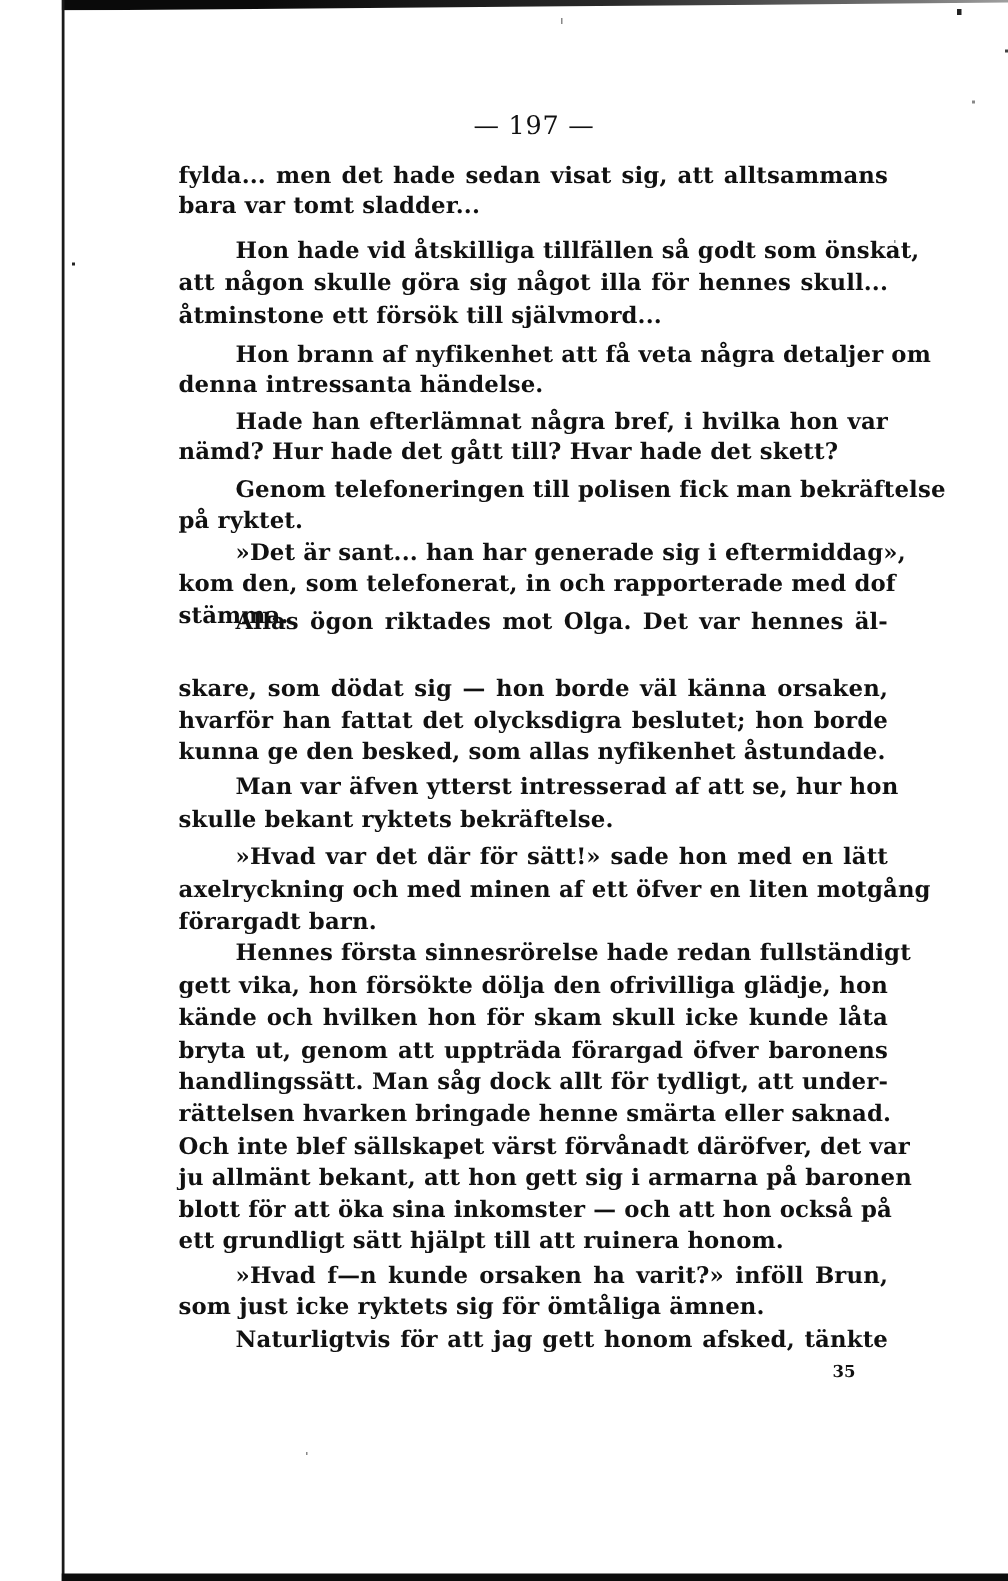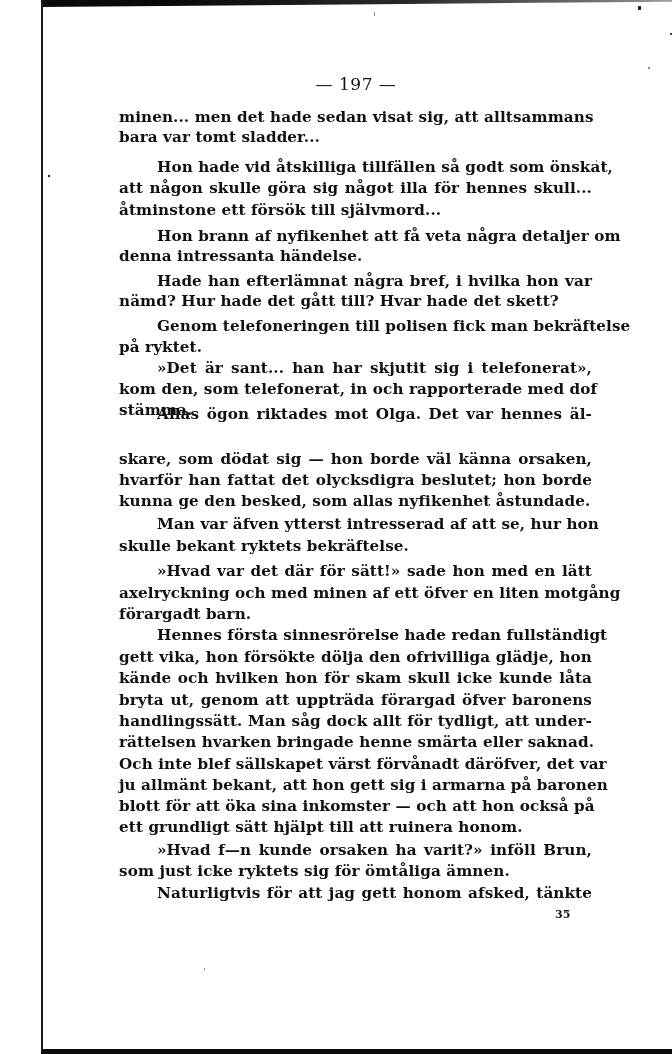--- a/index.html
+++ b/index.html
@@ -76,32 +76,32 @@
 <body>
 
 <div id="page">
   <div class="edge-top"></div>
   <div class="edge-left"></div>
   <div class="edge-bottom"></div>
 
   <div class="header">— 197 —</div>
 
   <div id="body-text">
-      <div class="line" style="top: 107px;">minen... men det hade sedan visat sig, att alltsammans</div>
+      <div class="line" style="top: 107px;">fylda... men det hade sedan visat sig, att alltsammans</div>
       <div class="line last" style="top: 127px;">bara var tomt sladder...</div>
       <div class="line indent" style="top: 157px;">Hon hade vid åtskilliga tillfällen så godt som önskat,</div>
       <div class="line" style="top: 178px;">att någon skulle göra sig något illa för hennes skull...</div>
       <div class="line last" style="top: 200px;">åtminstone ett försök till självmord...</div>
       <div class="line indent" style="top: 226px;">Hon brann af nyfikenhet att få veta några detaljer om</div>
       <div class="line last" style="top: 246px;">denna intressanta händelse.</div>
       <div class="line indent" style="top: 271px;">Hade han efterlämnat några bref, i hvilka hon var</div>
       <div class="line last" style="top: 291px;">nämd? Hur hade det gått till? Hvar hade det skett?</div>
       <div class="line indent" style="top: 316px;">Genom telefoneringen till polisen fick man bekräftelse</div>
       <div class="line last" style="top: 337px;">på ryktet.</div>
-      <div class="line indent" style="top: 358px;">»Det är sant... han har skjutit sig i telefonerat»,</div>
+      <div class="line indent" style="top: 358px;">»Det är sant... han har generade sig i eftermiddag»,</div>
       <div class="line" style="top: 379px;">kom den, som telefonerat, in och rapporterade med dof</div>
       <div class="line last" style="top: 400px;">stämma.</div>
       <div class="line indent" style="top: 404px;">Allas ögon riktades mot Olga. Det var hennes äl-</div>
       <div class="line" style="top: 449px;">skare, som dödat sig — hon borde väl känna orsaken,</div>
       <div class="line" style="top: 470px;">hvarför han fattat det olycksdigra beslutet; hon borde</div>
       <div class="line last" style="top: 491px;">kunna ge den besked, som allas nyfikenhet åstundade.</div>
       <div class="line indent" style="top: 514px;">Man var äfven ytterst intresserad af att se, hur hon</div>
       <div class="line last" style="top: 536px;">skulle bekant ryktets bekräftelse.</div>
       <div class="line indent" style="top: 561px;">»Hvad var det där för sätt!» sade hon med en lätt</div>
       <div class="line" style="top: 583px;">axelryckning och med minen af ett öfver en liten motgång</div>

